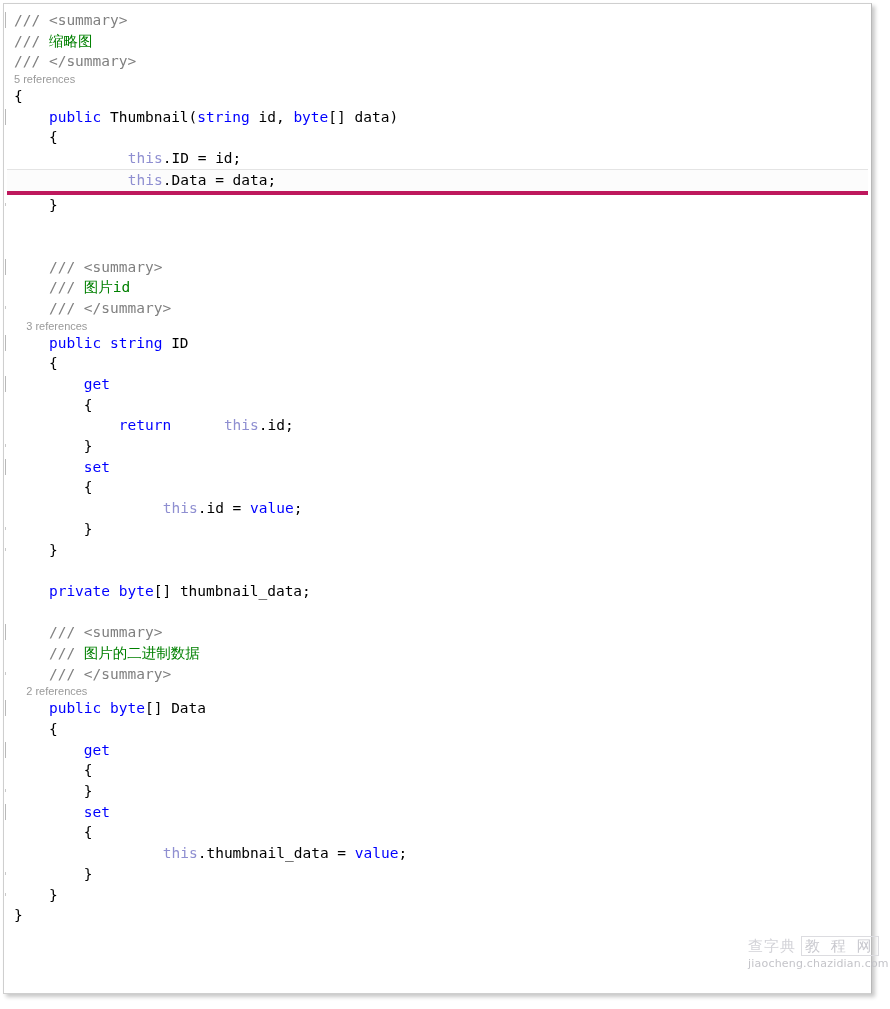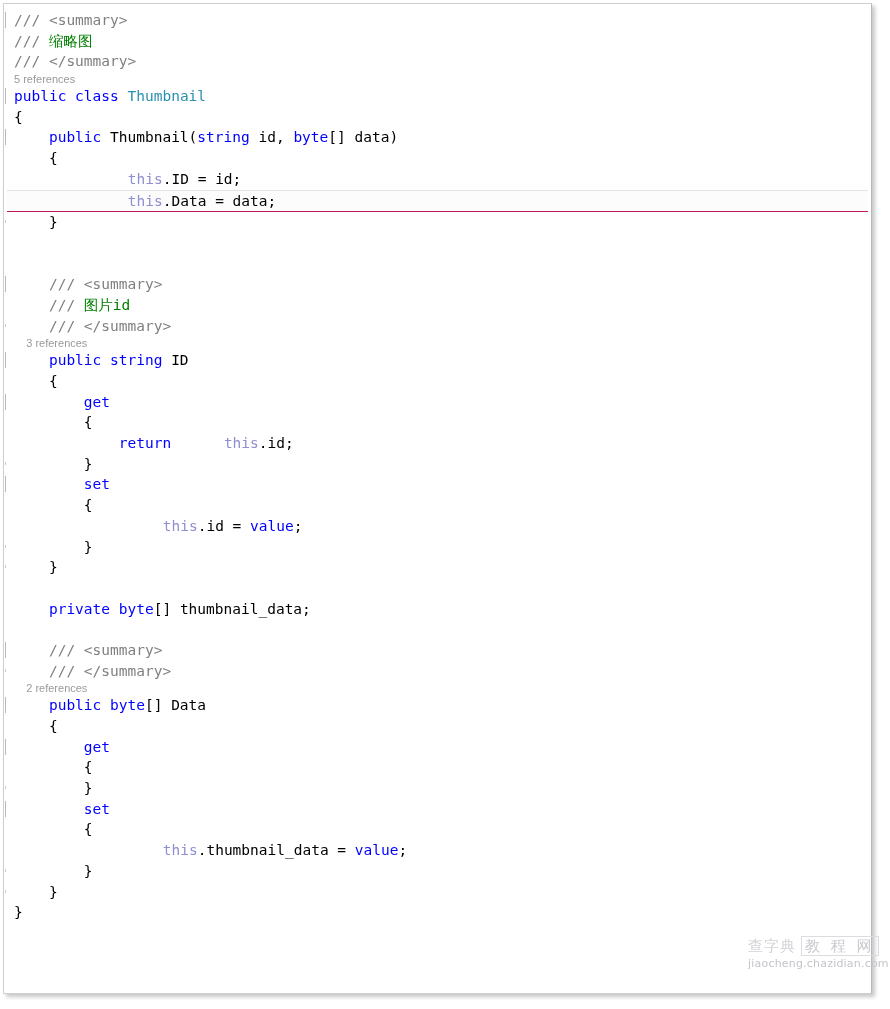--- a/index.html
+++ b/index.html
@@ -50,21 +50,21 @@
   .code-line.ref {
     height: 14px;
     line-height: 14px;
     font-family: "Liberation Sans", "DejaVu Sans", sans-serif;
     font-size: 11px;
     color: #9a9a9a;
   }
   .code-line.current {
     background: #fcfcfc;
     border-top: 1px solid #e4e4e4;
-    border-bottom: 1px solid #be185d;
+    border-bottom: 4px solid #be185d;
     margin-left: 3px;
     margin-right: 3px;
     padding-left: 7px;
     height: 20.7px;
     line-height: 20.7px;
   }
 
   
   .tick::before {
     content: "";
@@ -129,21 +129,20 @@
 </style>
 </head>
 <body>
 
 <div id="editor-frame">
   <div id="code-area">
       <div class="code-line tick"><span class="cmt">/// </span><span class="cmt">&lt;summary&gt;</span></div>
       <div class="code-line"><span class="cmt">/// </span><span class="cmt-doc">缩略图</span></div>
       <div class="code-line"><span class="cmt">/// </span><span class="cmt">&lt;/summary&gt;</span></div>
       <div class="code-line ref"><span>5 references</span></div>
-      <div class="code-line tick"><span class="kw">public class </span><span class="type">Thumbnail</span></div>
       <div class="code-line"><span class="plain">{</span></div>
       <div class="code-line tick"><span class="plain">    </span><span class="kw">public </span><span class="plain">Thumbnail(</span><span class="kw">string </span><span class="plain">id, </span><span class="kw">byte</span><span class="plain">[] data)</span></div>
       <div class="code-line"><span class="plain">    {</span></div>
       <div class="code-line"><span class="plain">        </span><span class="this">this</span><span class="plain">.ID = id;</span></div>
       <div class="code-line current"><span class="plain">        </span><span class="this">this</span><span class="plain">.Data = data;</span></div>
       <div class="code-line dot"><span class="plain">    }</span></div>
       <div class="code-line"><span class="plain"></span></div>
       <div class="code-line"><span class="plain"></span></div>
       <div class="code-line tick"><span class="plain">    </span><span class="cmt">/// </span><span class="cmt">&lt;summary&gt;</span></div>
       <div class="code-line"><span class="plain">    </span><span class="cmt">/// </span><span class="cmt-doc">图片id</span></div>
@@ -157,20 +156,21 @@
       <div class="code-line dot"><span class="plain">        }</span></div>
       <div class="code-line tick"><span class="plain">        </span><span class="kw">set</span></div>
       <div class="code-line"><span class="plain">        {</span></div>
       <div class="code-line"><span class="plain">            </span><span class="this">this</span><span class="plain">.id = </span><span class="kw">value</span><span class="plain">;</span></div>
       <div class="code-line dot"><span class="plain">        }</span></div>
       <div class="code-line dot"><span class="plain">    }</span></div>
       <div class="code-line"><span class="plain"></span></div>
       <div class="code-line"><span class="plain">    </span><span class="kw">private byte</span><span class="plain">[] thumbnail_data;</span></div>
       <div class="code-line"><span class="plain"></span></div>
       <div class="code-line tick"><span class="plain">    </span><span class="cmt">/// </span><span class="cmt">&lt;summary&gt;</span></div>
+      <div class="code-line"><span class="plain">    </span><span class="cmt">/// </span><span class="cmt-doc">图片的二进制数据</span></div>
       <div class="code-line dot"><span class="plain">    </span><span class="cmt">/// </span><span class="cmt">&lt;/summary&gt;</span></div>
       <div class="code-line ref"><span>    2 references</span></div>
       <div class="code-line tick"><span class="plain">    </span><span class="kw">public byte</span><span class="plain">[] Data</span></div>
       <div class="code-line"><span class="plain">    {</span></div>
       <div class="code-line tick"><span class="plain">        </span><span class="kw">get</span></div>
       <div class="code-line"><span class="plain">        {</span></div>
       <div class="code-line dot"><span class="plain">        }</span></div>
       <div class="code-line tick"><span class="plain">        </span><span class="kw">set</span></div>
       <div class="code-line"><span class="plain">        {</span></div>
       <div class="code-line"><span class="plain">            </span><span class="this">this</span><span class="plain">.thumbnail_data = </span><span class="kw">value</span><span class="plain">;</span></div>

